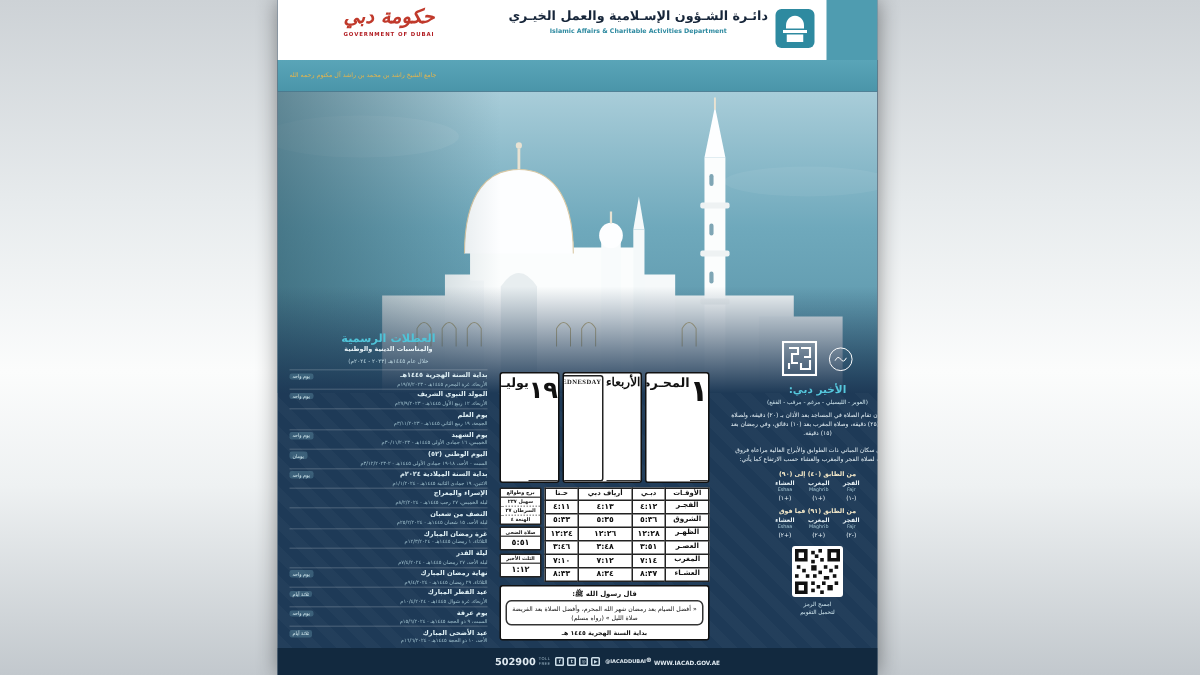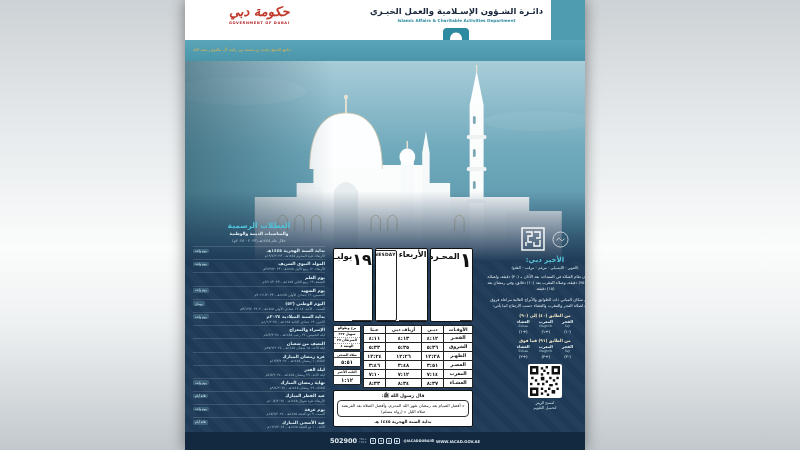--- a/index.html
+++ b/index.html
@@ -10,21 +10,21 @@
     box-shadow:0 0 14px rgba(0,0,0,.45);overflow:hidden;}
   .navy-pattern{position:absolute;left:0;right:0;top:262px;bottom:18px;
     background:repeating-linear-gradient(45deg,rgba(255,255,255,.025) 0 7px,transparent 7px 14px);}
 
   
   .header{position:absolute;top:0;left:0;right:0;height:40px;background:#fff;}
   .header-corner{position:absolute;right:0;top:0;width:34px;height:40px;background:#4f9cb0;}
   .gov-logo{position:absolute;left:44px;top:5px;text-align:center;}
   .gov-ar{color:#c0392b;font-size:13px;font-weight:bold;font-style:italic;line-height:1.1;}
   .gov-en{color:#b21f24;font-size:3.6px;letter-spacing:.6px;font-weight:bold;margin-top:1.5px;}
-  .dept{position:absolute;right:42px;top:6px;display:flex;align-items:center;gap:5px;flex-direction:column;}
+  .dept{position:absolute;right:42px;top:6px;display:flex;gap:5px;}
   .dept-text{text-align:center;direction:rtl;}
   .dept-ar{font-size:8.5px;font-weight:bold;color:#17263a;}
   .dept-en{font-size:4.2px;font-weight:bold;color:#2e8aa0;margin-top:1.5px;}
   .dept-logo{width:26px;height:26px;background:#2e8aa0;border-radius:4px;display:flex;align-items:center;justify-content:center;}
 
   
   .ribbon{position:absolute;top:40px;left:0;right:0;height:21px;background:linear-gradient(180deg,#5aa5b8,#4a95a9);}
   .ribbon-text{position:absolute;left:8px;top:7px;color:#e6b54c;font-size:4.2px;direction:rtl;}
 
   
@@ -42,21 +42,21 @@
   .holi-name{font-size:4.4px;font-weight:bold;color:#dff0f5;}
   .holi-badge{font-size:3.2px;background:rgba(110,160,180,.35);color:#d7ecf2;padding:.3px 2px;border-radius:1.5px;white-space:nowrap;}
   .holi-date{font-size:3.4px;color:#9fc0cd;margin-top:.6px;}
 
   
   .center{position:absolute;left:148px;top:248px;width:140px;z-index:3;}
   .date-row{display:flex;direction:rtl;gap:2px;height:74px;}
   .wbox{background:#fff;border:1px solid #111;border-radius:2px;text-align:center;color:#111;overflow:hidden;
     display:flex;}
   .box-hijri{flex:1.1;}
-  .box-wed{flex:1.35;}
+  .box-wed{flex:1.35;font-family:Liberation Serif, serif;}
   .box-greg{flex:1;}
   .bignum{font-size:20px;font-weight:bold;line-height:1.15;border-bottom:.7px solid #333;}
   .bignum.g{font-size:16px;padding-top:2px;}
   .mname{font-size:8.5px;font-weight:bold;margin-top:2px;}
   .myear{font-size:6px;margin-top:1px;}
   .wed-ar{font-size:8px;font-weight:bold;border-bottom:.7px solid #333;padding:1px 0;}
   .pill{border:.7px solid #222;border-radius:2px;margin:1px 2px 0;font-weight:bold;}
   .wed-en{font-size:4.4px;letter-spacing:.3px;padding:.6px 0;}
   .wed-date{font-size:6px;padding:.5px 0;}
   .moonbox{background:#000;color:#fff;border-radius:2px;margin:1.5px 2px 2px;padding:1px 2px;

